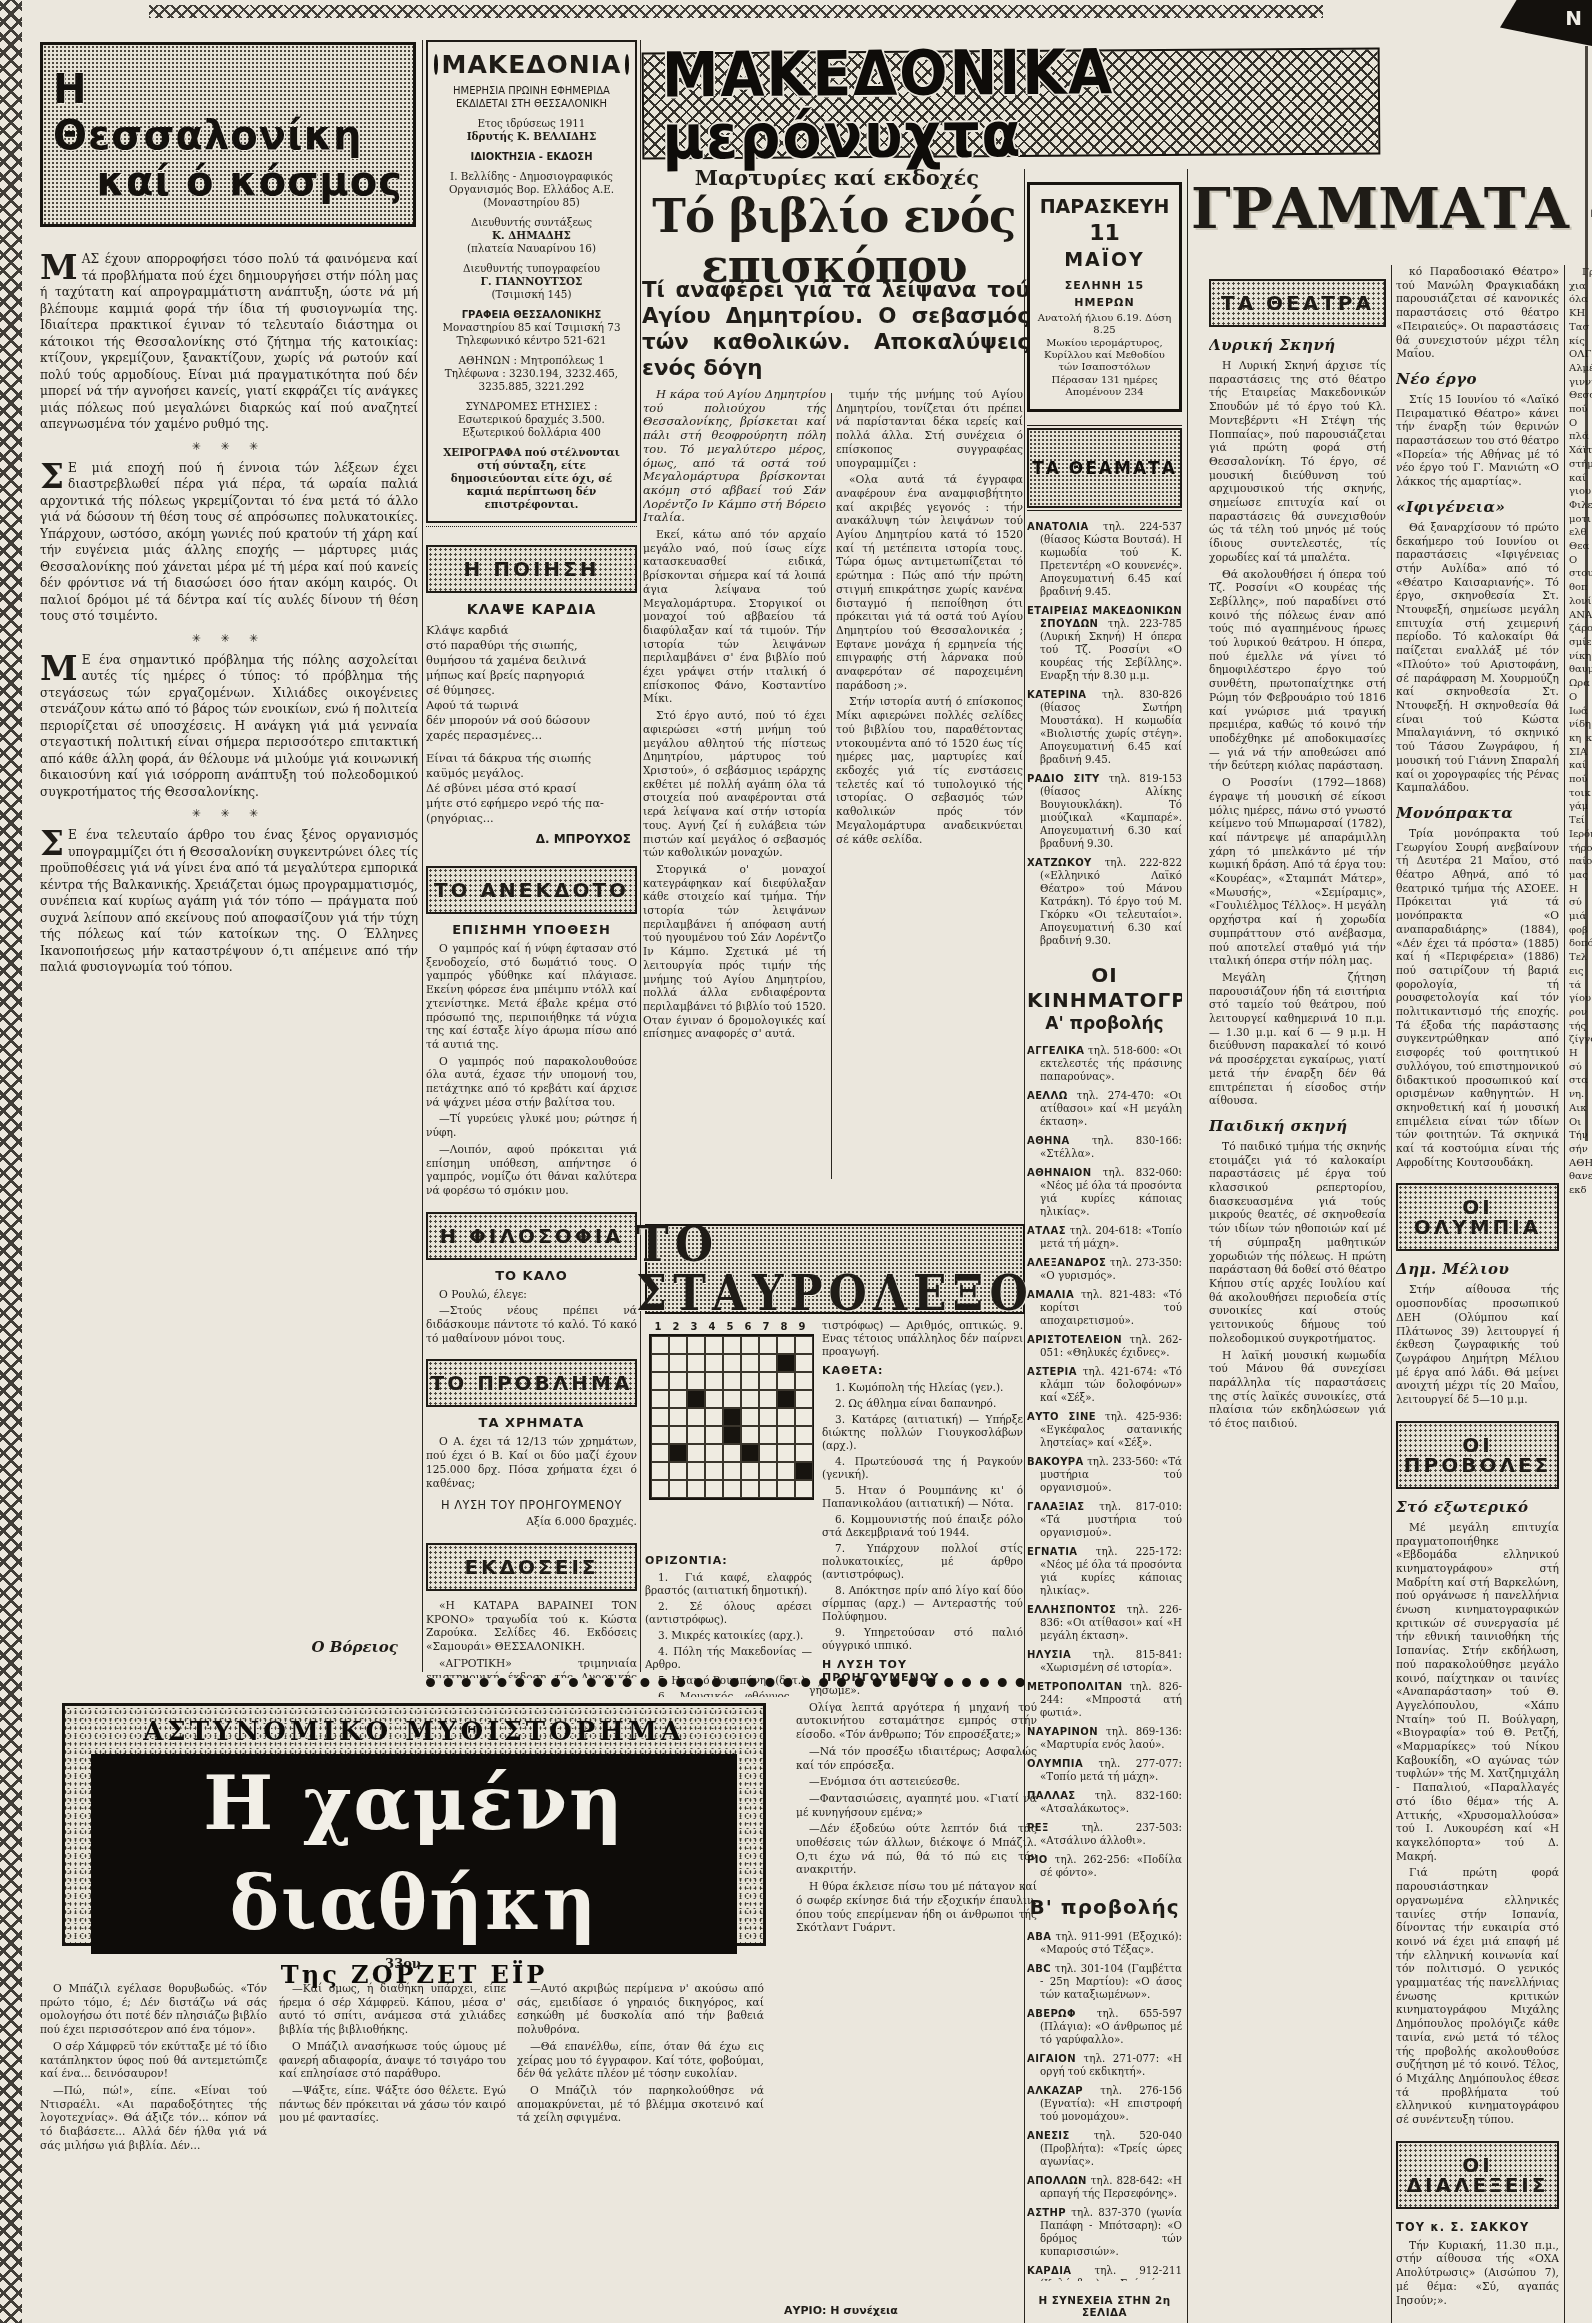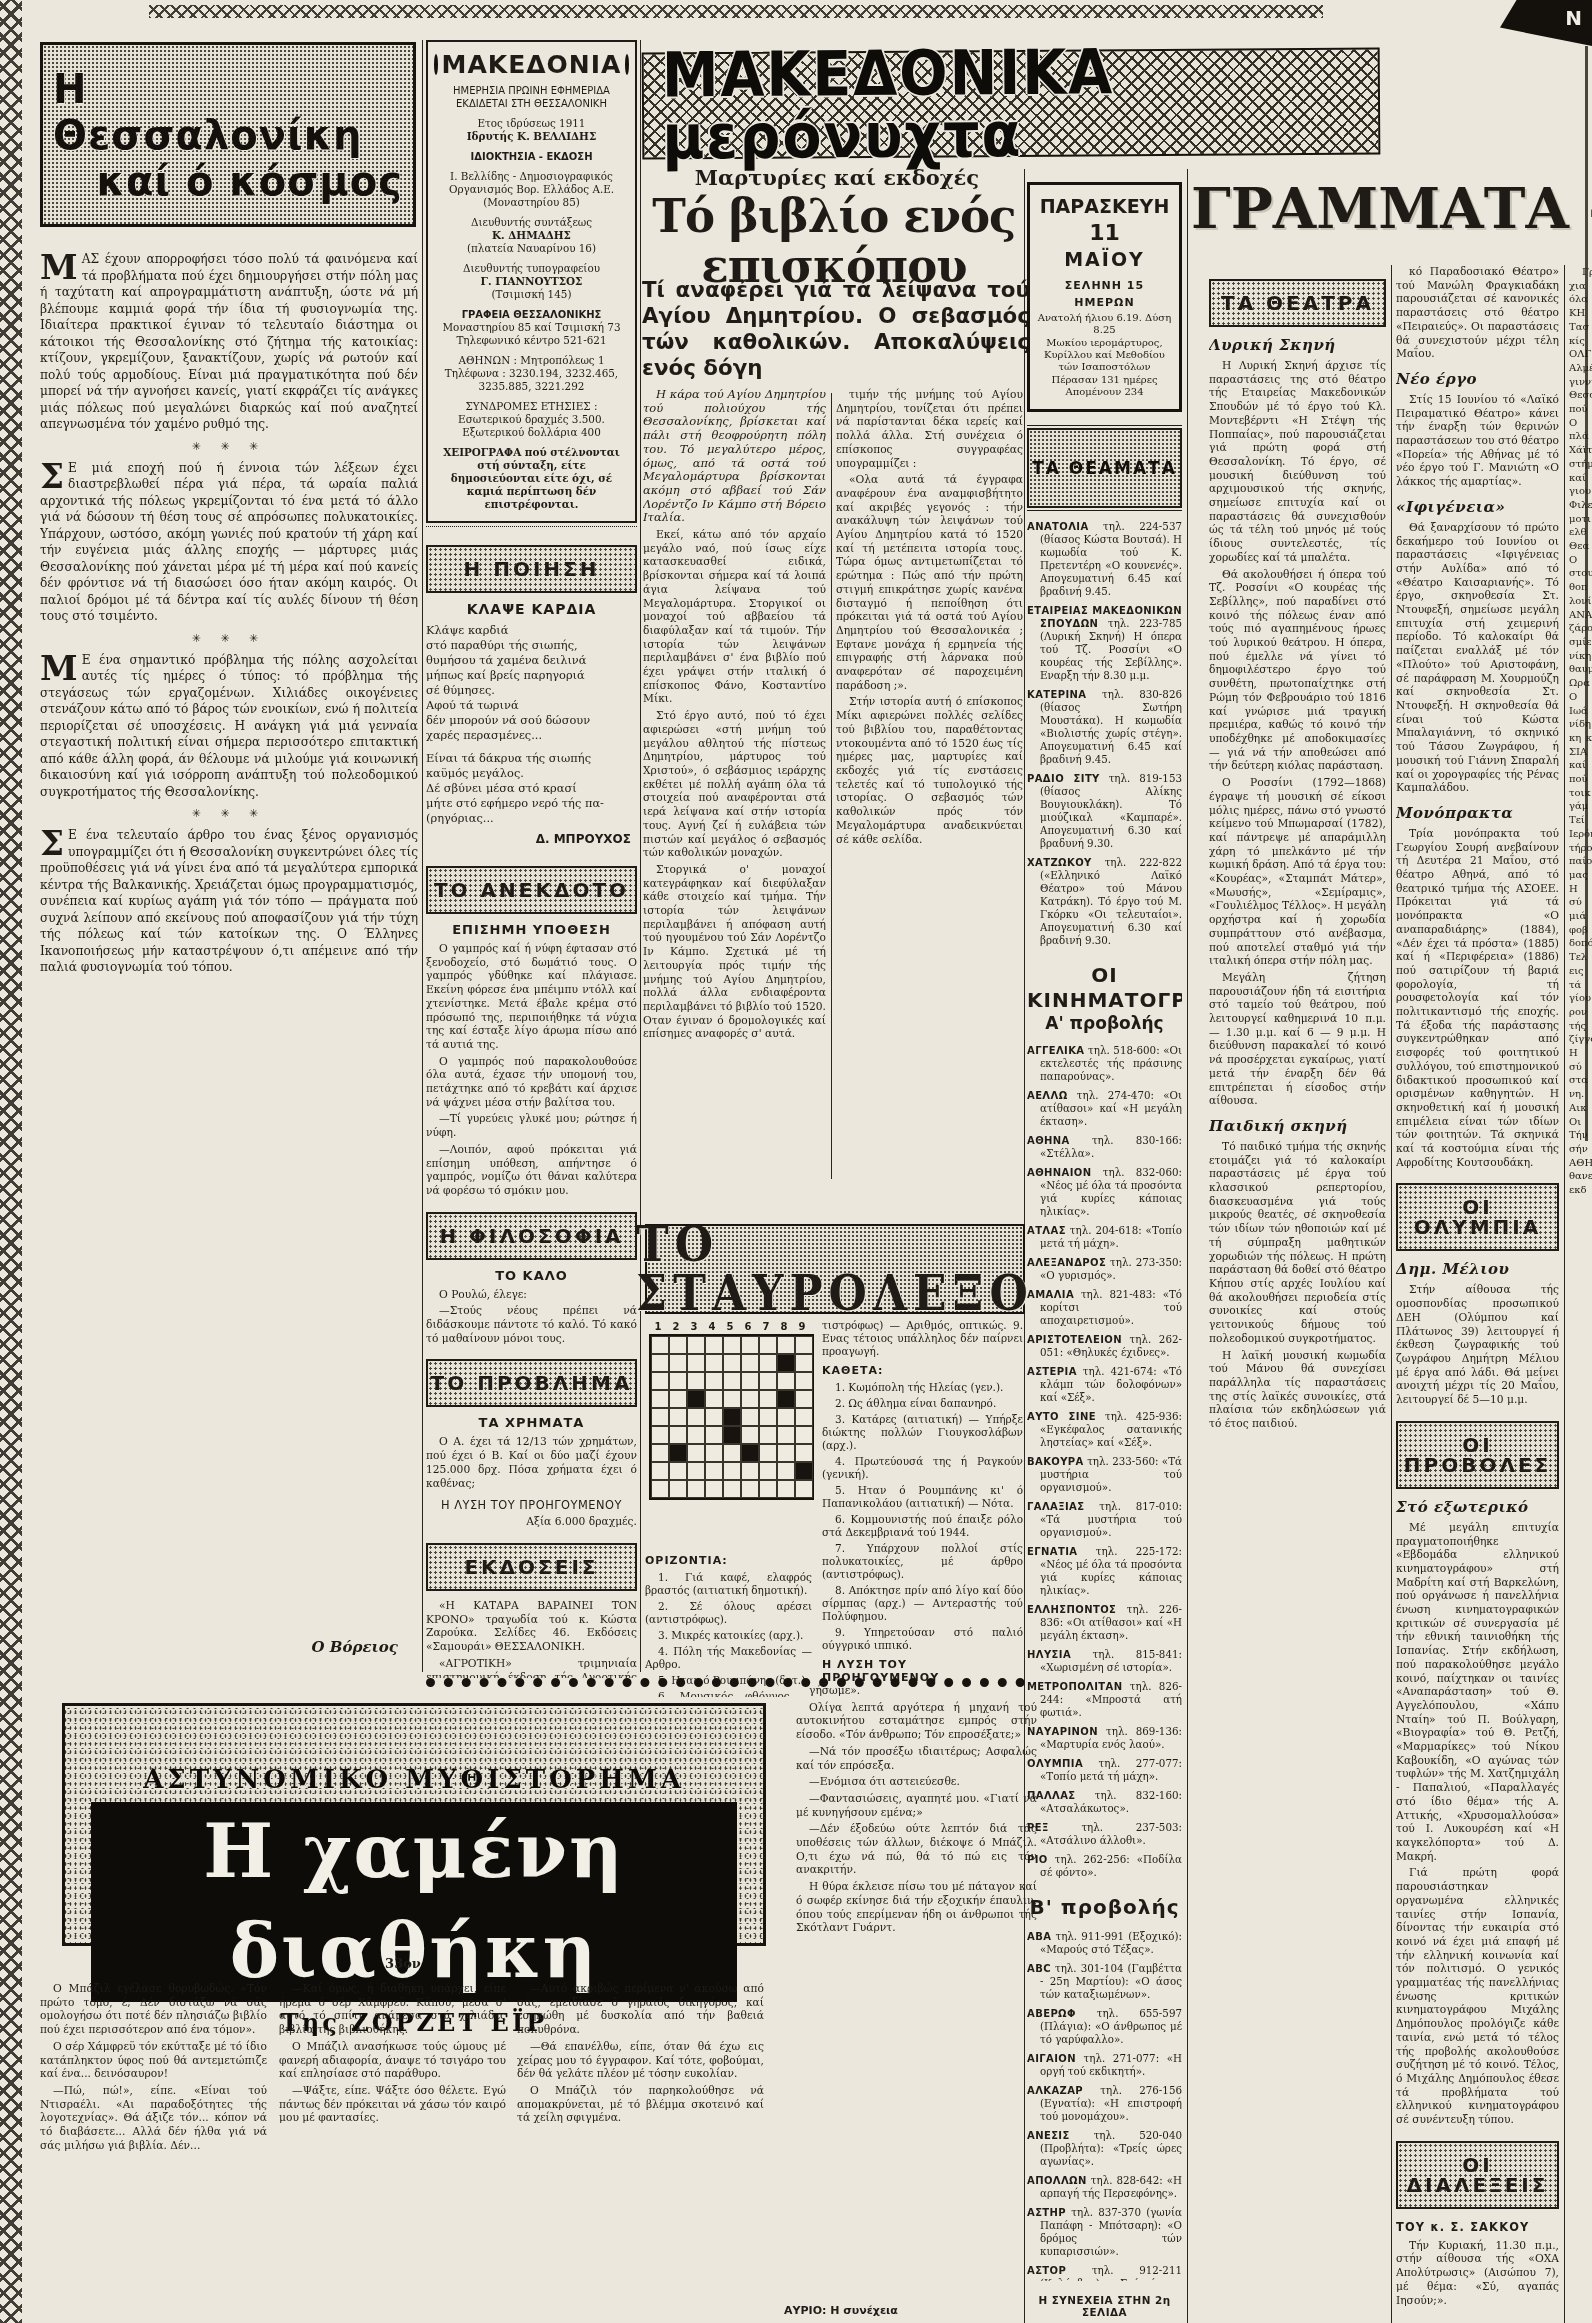--- a/index.html
+++ b/index.html
@@ -103,21 +103,21 @@
   #cw-across{position:absolute;left:645px;top:1548px;width:167px;height:149px;overflow:hidden;}
   .clhead{font:bold 11px "DejaVu Sans",sans-serif;letter-spacing:1px;margin:6px 0 4px;}
   
   #dots-sep{position:absolute;left:426px;top:1678px;width:599px;height:0;border-top:9px dotted #17140f;}
   
   #serial{position:absolute;left:62px;top:1703px;width:704px;height:243px;border:3px solid #17140f;
     background-color:#e6e2d6;
     background-image:radial-gradient(#3c382f 0.9px,transparent 1.1px),radial-gradient(#3c382f 0.9px,transparent 1.1px);
     background-size:7px 5px,5px 8px;background-position:0 0,3px 2px;box-sizing:border-box;padding:10px 26px;}
   #serial .slabel{text-align:center;font:bold 26px "DejaVu Serif",serif;letter-spacing:4px;color:#0e0c09;
-    text-shadow:1px 1px 0 #ebe7dd;margin-top:48px;}
+    text-shadow:1px 1px 0 #ebe7dd;}
   #serial .stitle{background:#0e0c09;color:#f2efe7;text-align:center;font:bold 74px/1.35 "DejaVu Serif",serif;
     margin:8px 0 6px;letter-spacing:2px;}
   #serial .sby{text-align:center;font:bold 24px "DejaVu Serif",serif;letter-spacing:3px;color:#0e0c09;
     text-shadow:1px 1px 0 #ebe7dd;}
   #ep{position:absolute;left:40px;top:1956px;width:726px;text-align:center;font:bold 13px "DejaVu Serif",serif;}
   .novcol{position:absolute;top:1982px;height:341px;overflow:hidden;}
   #nov4{position:absolute;left:796px;top:1684px;width:241px;height:617px;overflow:hidden;}
   #tomorrow{position:absolute;left:784px;top:2304px;width:241px;font:bold 11px "DejaVu Sans",sans-serif;}
 </style>
 </head>
@@ -303,21 +303,21 @@
     <div class="cinhead">Β' προβολής</div>
     <div>
         <div class="lst"><b>ΑΒΑ</b> τηλ. 911-991 (Εξοχικό): «Μαρούς στό Τέξας».</div>
         <div class="lst"><b>ΑΒC</b> τηλ. 301-104 (Γαμβέττα - 25η Μαρτίου): «Ο άσος τών καταξιωμένων».</div>
         <div class="lst"><b>ΑΒΕΡΩΦ</b> τηλ. 655-597 (Πλάγια): «Ο άνθρωπος μέ τό γαρύφαλλο».</div>
         <div class="lst"><b>ΑΙΓΑΙΟΝ</b> τηλ. 271-077: «Η οργή τού εκδικητή».</div>
         <div class="lst"><b>ΑΛΚΑΖΑΡ</b> τηλ. 276-156 (Εγνατία): «Η επιστροφή τού μονομάχου».</div>
         <div class="lst"><b>ΑΝΕΣΙΣ</b> τηλ. 520-040 (Προβλήτα): «Τρείς ώρες αγωνίας».</div>
         <div class="lst"><b>ΑΠΟΛΛΩΝ</b> τηλ. 828-642: «Η αρπαγή τής Περσεφόνης».</div>
         <div class="lst"><b>ΑΣΤΗΡ</b> τηλ. 837-370 (γωνία Παπάφη - Μπότσαρη): «Ο δρόμος τών κυπαρισσιών».</div>
-        <div class="lst"><b>ΑΣΤΟΡ</b> τηλ. 912-211 (Κολόμβου): «Στό όνομα τού νόμου».</div>
+        <div class="lst"><b>ΚΑΡΔΙΑ</b> τηλ. 912-211 (Κολόμβου): «Στό όνομα τού νόμου».</div>
         <div class="lst"><b>ΑΤΤΙΚΟΝ</b> τηλ. 213-938: «Ατσάλινος γίγας».</div>
       </div>
 
   </div>
   <div id="cont-note">Η ΣΥΝΕΧΕΙΑ ΣΤΗΝ 2η ΣΕΛΙΔΑ</div>
 
   <div id="gt-head">
     <span>ΓΡΑΜΜΑΤΑ - ΤΕΧΝΕΣ</span>
   </div>
   <div id="colF1">

